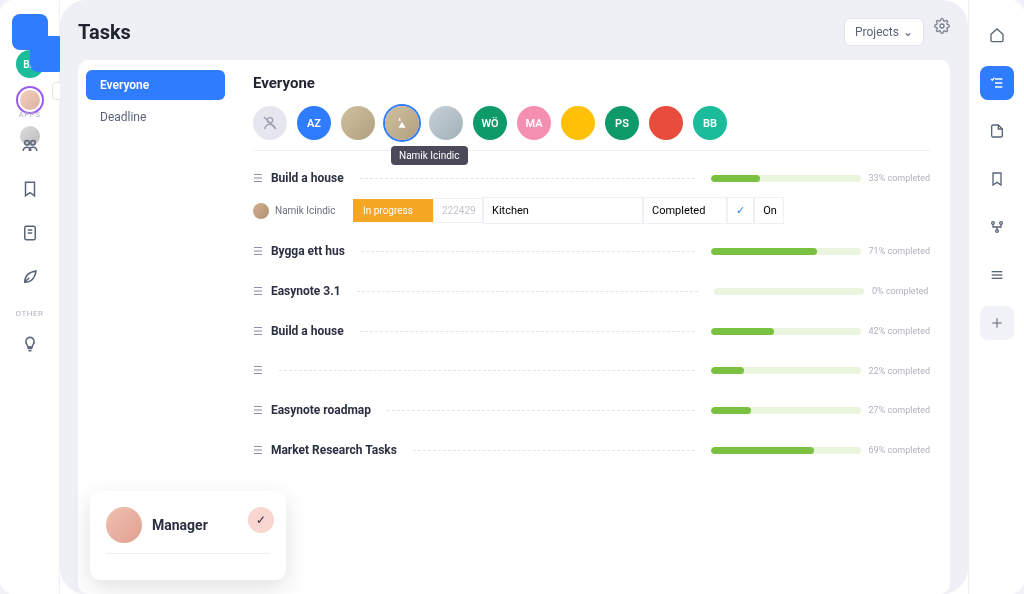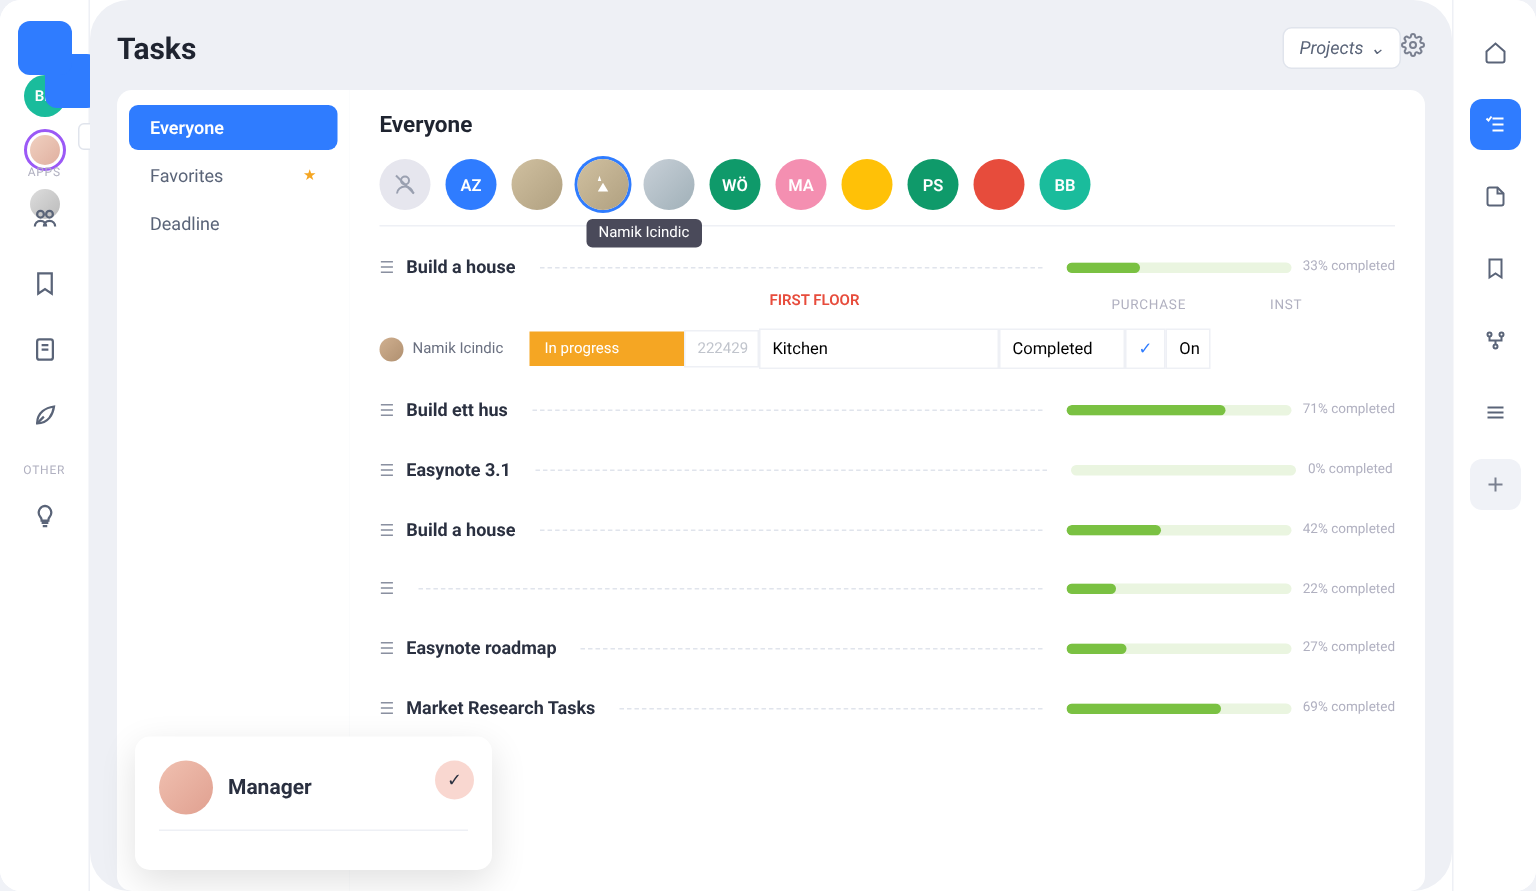--- a/index.html
+++ b/index.html
@@ -61,21 +61,21 @@
   flex: 1;
   background: #eef0f5;
   padding: 18px 18px 0 18px;
   display: flex;
   flex-direction: column;
   position: relative;
   border-radius: 26px;
 }
 .hdrow { display: flex; align-items: center; justify-content: space-between; margin-bottom: 14px; }
 .page-title { font-size: 20px; font-weight: 700; color: #1f2430; }
-.hdrow-right { display: flex; gap: 0; align-items: center; font-style: italic; }
+.hdrow-right { display: flex; gap: 10px; align-items: flex-start; }
 .dropdown-btn {
   background: #fff; border: 1px solid #e0e4ec; border-radius: 6px;
   padding: 6px 10px; font-size: 12px; color: #5a6478; display: flex; align-items: center; gap: 4px;
   cursor: pointer;
 }
 .gear-btn { color: #7a8090; cursor: pointer; }
 .content-row { display: flex; gap: 0; flex: 1; min-height: 0; }
 
 .filter-card {
   width: 155px; background: #fff; border-radius: 10px 0 0 10px; padding: 8px 0;
@@ -122,21 +122,21 @@
 }
 .sub-table .cell { padding: 6px 8px; border: 1px solid #eef0f5; }
 .col-header { font-size: 9px; color: #b0b0c0; letter-spacing: 0.5px; padding: 4px 8px; }
 .assignee-cell { display:flex;align-items:center;gap:6px; color:#6a7080; }
 .mini-av { width:16px;height:16px;border-radius:50%;background:linear-gradient(135deg,#d0b090,#b09070); }
 .status-pill { background: #f5a623; color:#fff; padding: 6px 10px; font-size: 10px; }
 .red-label { color: #e74c3c; font-size: 10px; font-weight: 600; }
 .check-cell { color: #2f7cff; }
 
 .popup {
-  position: absolute; left: 90px; bottom: 14px; width: 238px; background: #fff;
+  position: absolute; left: 90px; bottom: 14px; width: 196px; background: #fff;
   border-radius: 10px; padding: 16px; box-shadow: 0 8px 24px rgba(0,0,0,0.12);
   z-index: 50;
 }
 .popup-hdr { display:flex;align-items:center;gap:10px;margin-bottom:10px;border-bottom:1px solid #eef0f5;padding-bottom:10px; position:relative;}
 .popup-av { width:36px;height:36px;border-radius:50%;background:linear-gradient(135deg,#f0c0b0,#e0a090); }
 .popup-role { font-size:14px;font-weight:700;color:#2a3040; }
 .badge-check {
   position:absolute; right:-4px; top:0;
   width:26px;height:26px;background:#f9d7d0;border-radius:50%;
   display:flex;align-items:center;justify-content:center;color:#2a3040;font-size:12px;
@@ -235,24 +235,20 @@
             </svg>
         </div>
       </div>
     </div>
 
     <div class="content-row">
 
       <div class="filter-card">
         <div class="filter-item active">
           <span>Everyone</span>
-        </div>
-        <div class="filter-item">
-          <span>Favorites</span>
-          <span class="star">★</span>
         </div>
         <div class="filter-item">
           <span>Deadline</span>
         </div>
       </div>
 
       <div class="main-card">
         <div class="section-title">Everyone</div>
 
         <div class="people-row">
@@ -283,43 +279,38 @@
         <div class="task-block">
           <div class="task-row">
             <span class="task-icon">☰</span>
             <span class="task-name">Build a house</span>
             <span class="task-line"></span>
             <div class="progress-bar">
                 <div class="progress-fill" style="width:33%"></div>
               </div>
             <span class="pct">33% completed</span>
           </div>
-          <div style="display:flex;gap:40px;margin-left:260px;margin-top:4px;">
-            <span class="red-label">FIRST FLOOR</span>
-            <span class="col-header" style="margin-left:120px">PURCHASE</span>
-            <span class="col-header">INST</span>
-          </div>
           <div class="sub-table">
             <div class="assignee-cell" style="width:100px;">
               <div class="mini-av"></div>
               <span style="font-size:10px">Namik Icindic</span>
             </div>
-            <div class="status-pill" style="width:103px;">In progress</div>
+            <div class="status-pill" style="width:80px;">In progress</div>
             <div class="cell" style="color:#c0c4cc;width:50px;font-size:10px">222429</div>
             <div class="cell" style="width:160px">Kitchen</div>
             <div class="cell" style="width:84px">Completed</div>
             <div class="cell check-cell">✓</div>
             <div class="cell" style="width:30px">On</div>
           </div>
         </div>
 
         <div class="task-block">
           <div class="task-row">
             <span class="task-icon">☰</span>
-            <span class="task-name">Build ett hus</span>
+            <span class="task-name">Bygga ett hus</span>
             <span class="task-line"></span>
             <div class="progress-bar">
                 <div class="progress-fill" style="width:71%"></div>
               </div>
             <span class="pct">71% completed</span>
           </div>
         </div>
         <div class="task-block">
           <div class="task-row">
             <span class="task-icon">☰</span>

